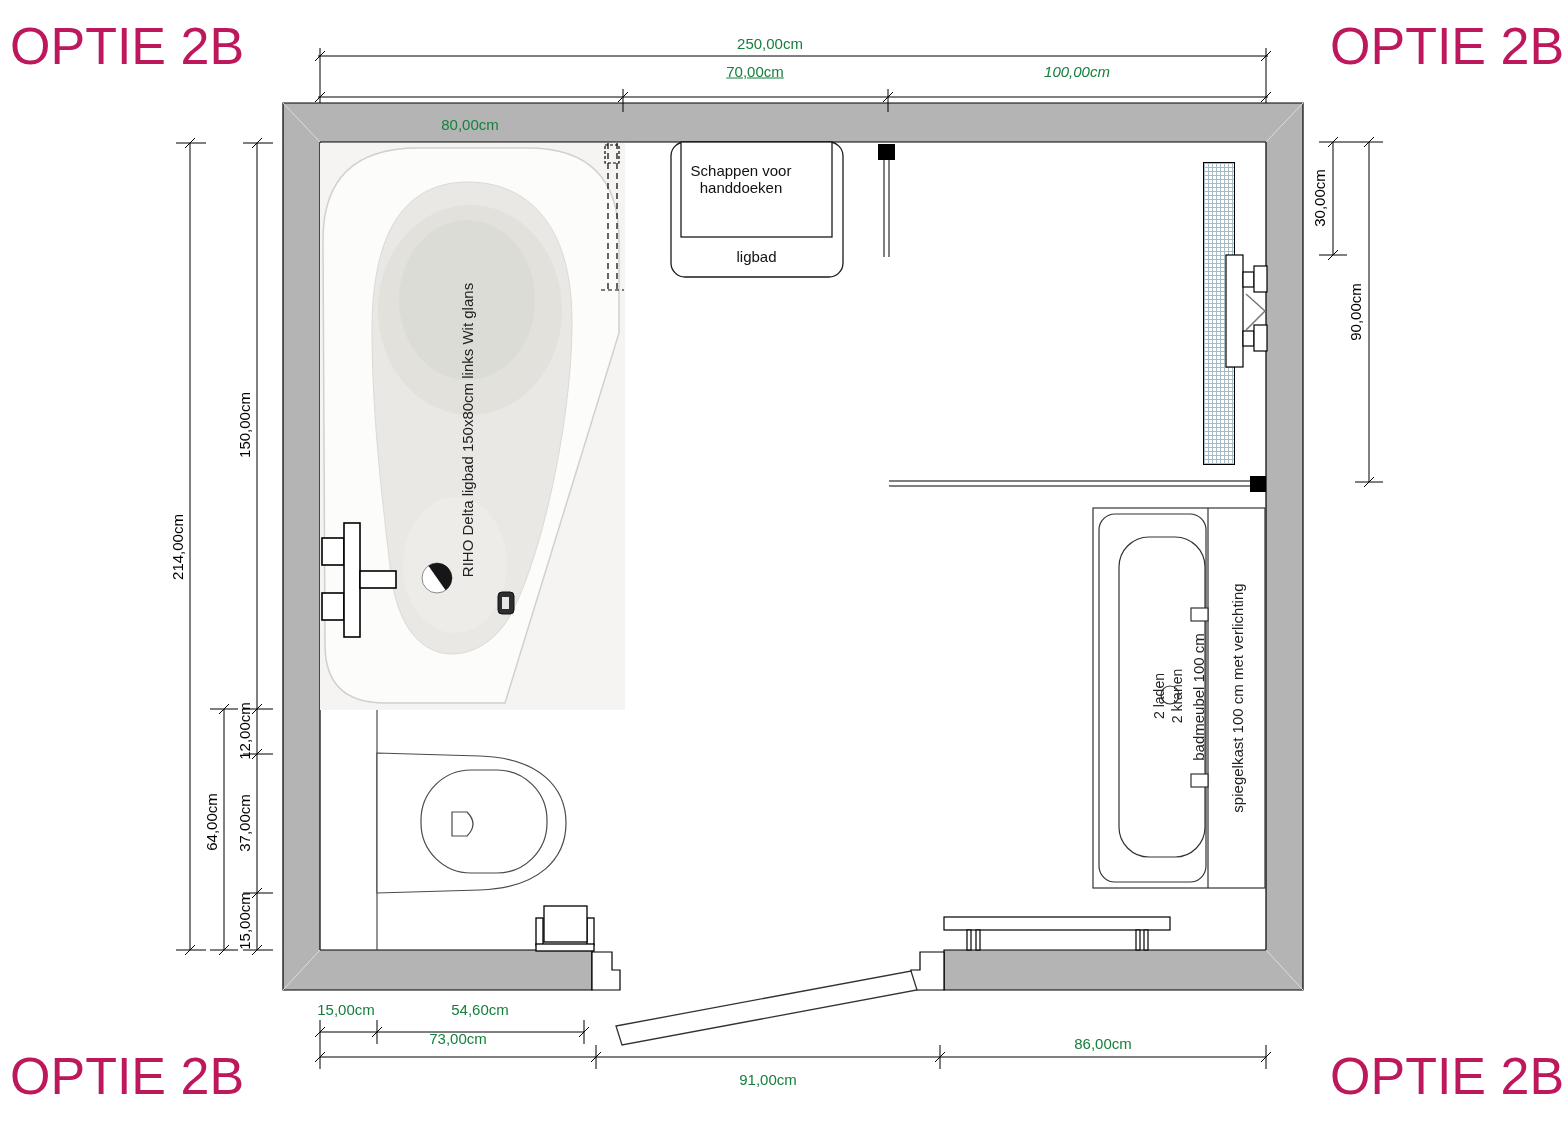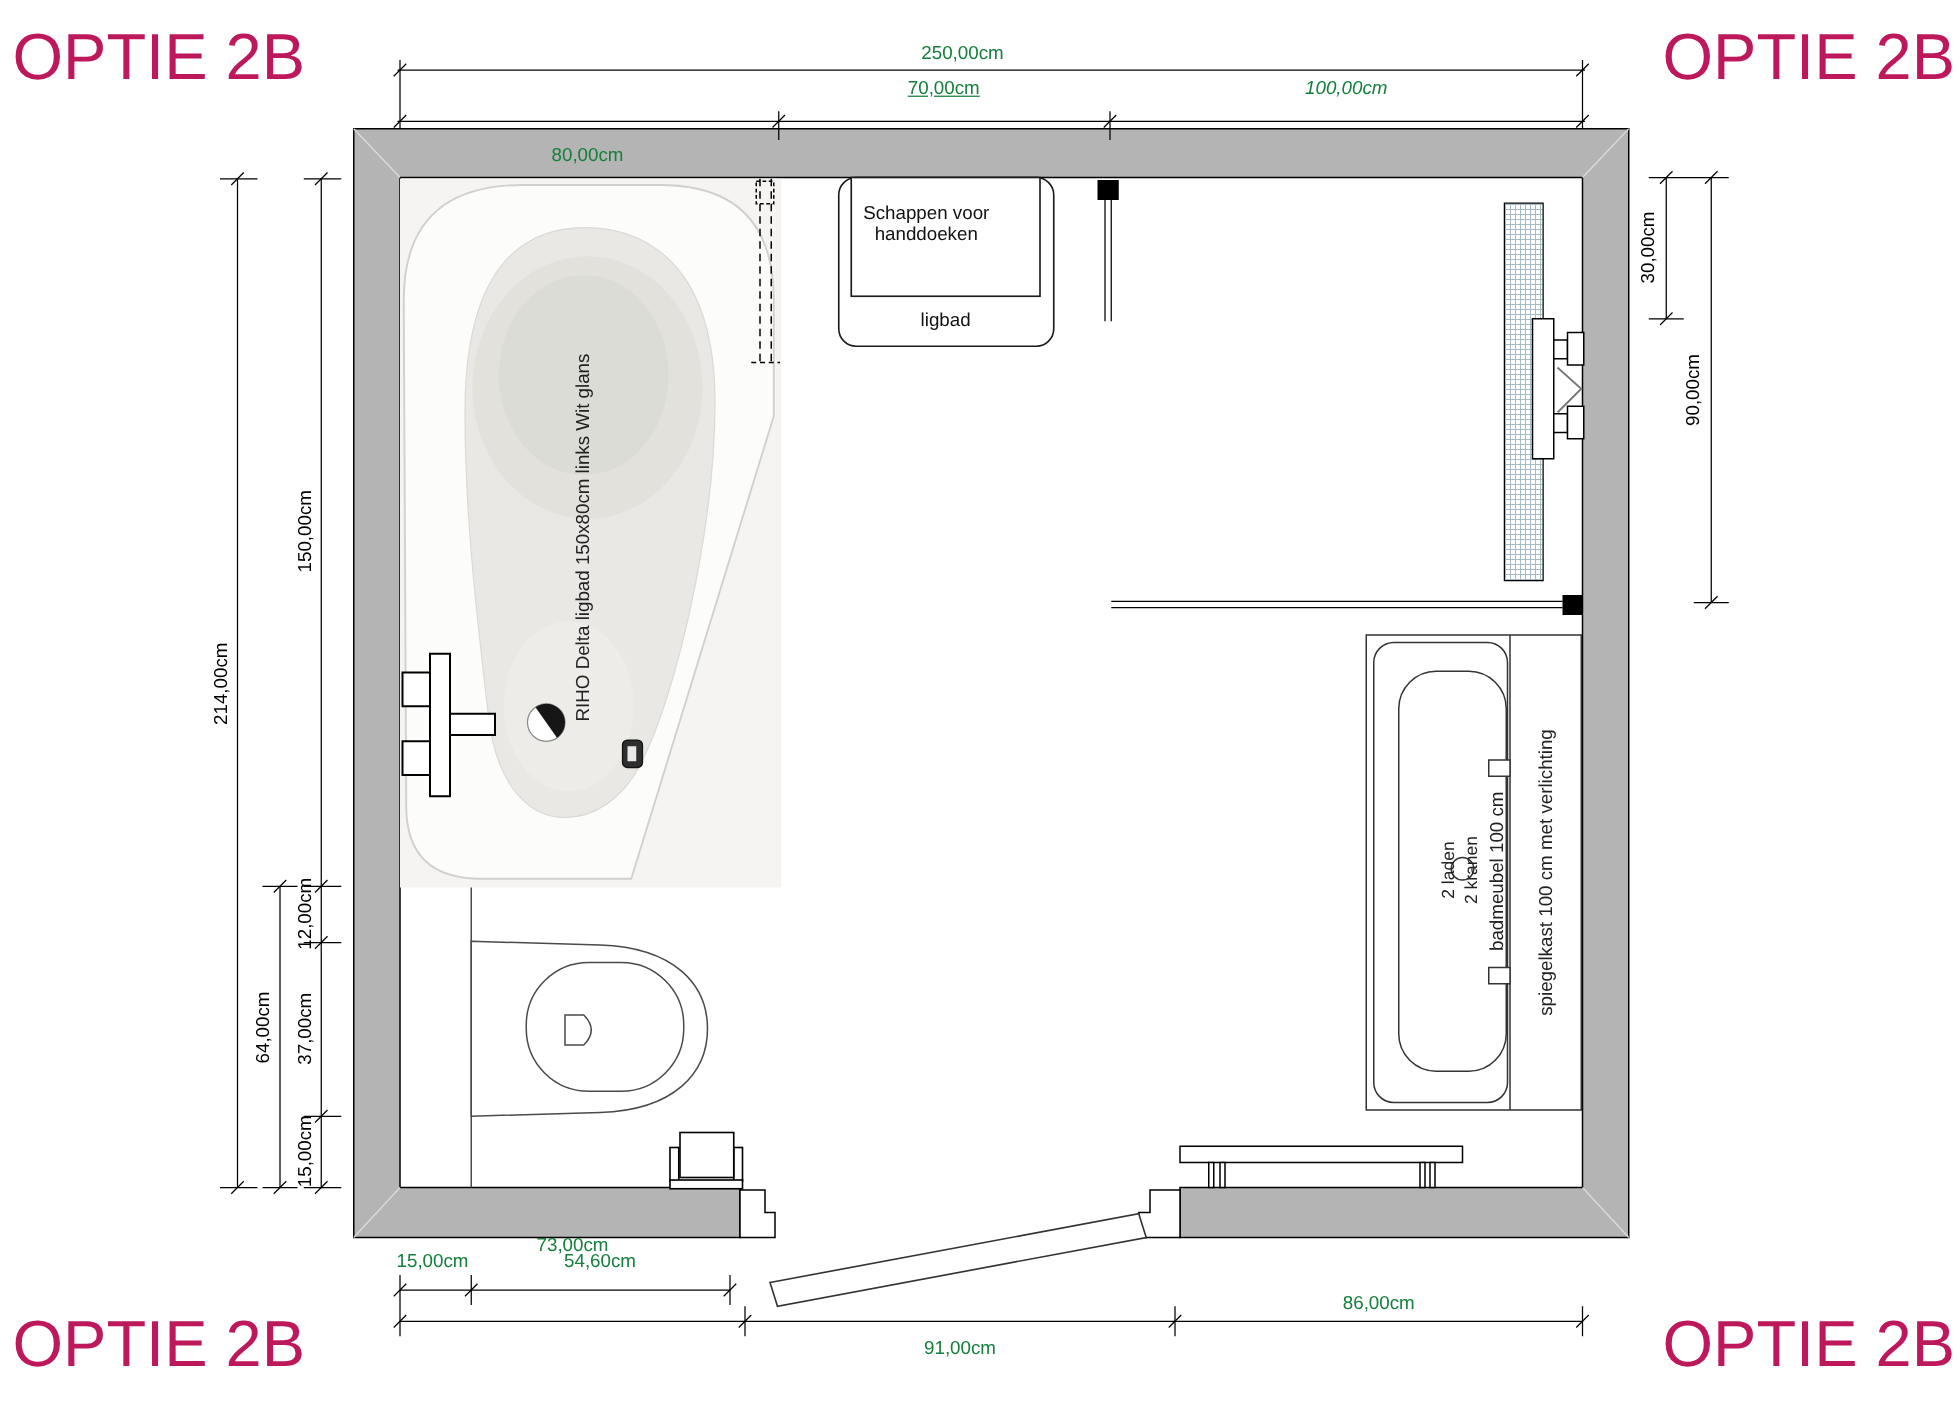--- a/index.html
+++ b/index.html
@@ -208,21 +208,21 @@
   <div class="abs dimv" style="left:211px;top:822px;">64,00cm</div>
   <div class="abs dimv" style="left:244px;top:731px;">12,00cm</div>
   <div class="abs dimv" style="left:244px;top:823px;">37,00cm</div>
   <div class="abs dimv" style="left:244px;top:921px;">15,00cm</div>
 
   <div class="abs dimv" style="left:1319px;top:198px;">30,00cm</div>
   <div class="abs dimv" style="left:1355px;top:312px;">90,00cm</div>
 
   <div class="abs dim" style="left:346px;top:1009px;">15,00cm</div>
   <div class="abs dim" style="left:480px;top:1009px;">54,60cm</div>
-  <div class="abs dim" style="left:458px;top:996px;">73,00cm</div>
+  <div class="abs dim" style="left:458px;top:1038px;">73,00cm</div>
   <div class="abs dim" style="left:768px;top:1079px;">91,00cm</div>
   <div class="abs dim" style="left:1103px;top:1043px;">86,00cm</div>
 
   <div class="abs boxlabel" style="left:681px;top:162px;width:120px;">Schappen voor handdoeken</div>
   <div class="abs boxlabel" style="left:681px;top:248px;width:151px;">ligbad</div>
   <div class="abs rotlabel" style="left:467px;top:430px;">RIHO Delta ligbad 150x80cm links Wit glans</div>
   <div class="abs rotlabel" style="left:1237px;top:698px;">spiegelkast 100 cm met verlichting</div>
   <div class="abs rotlabel" style="left:1198px;top:697px;">badmeubel 100 cm</div>
   <div class="abs rotblock" style="left:1168px;top:696px;">
     <div>2 laden</div>

